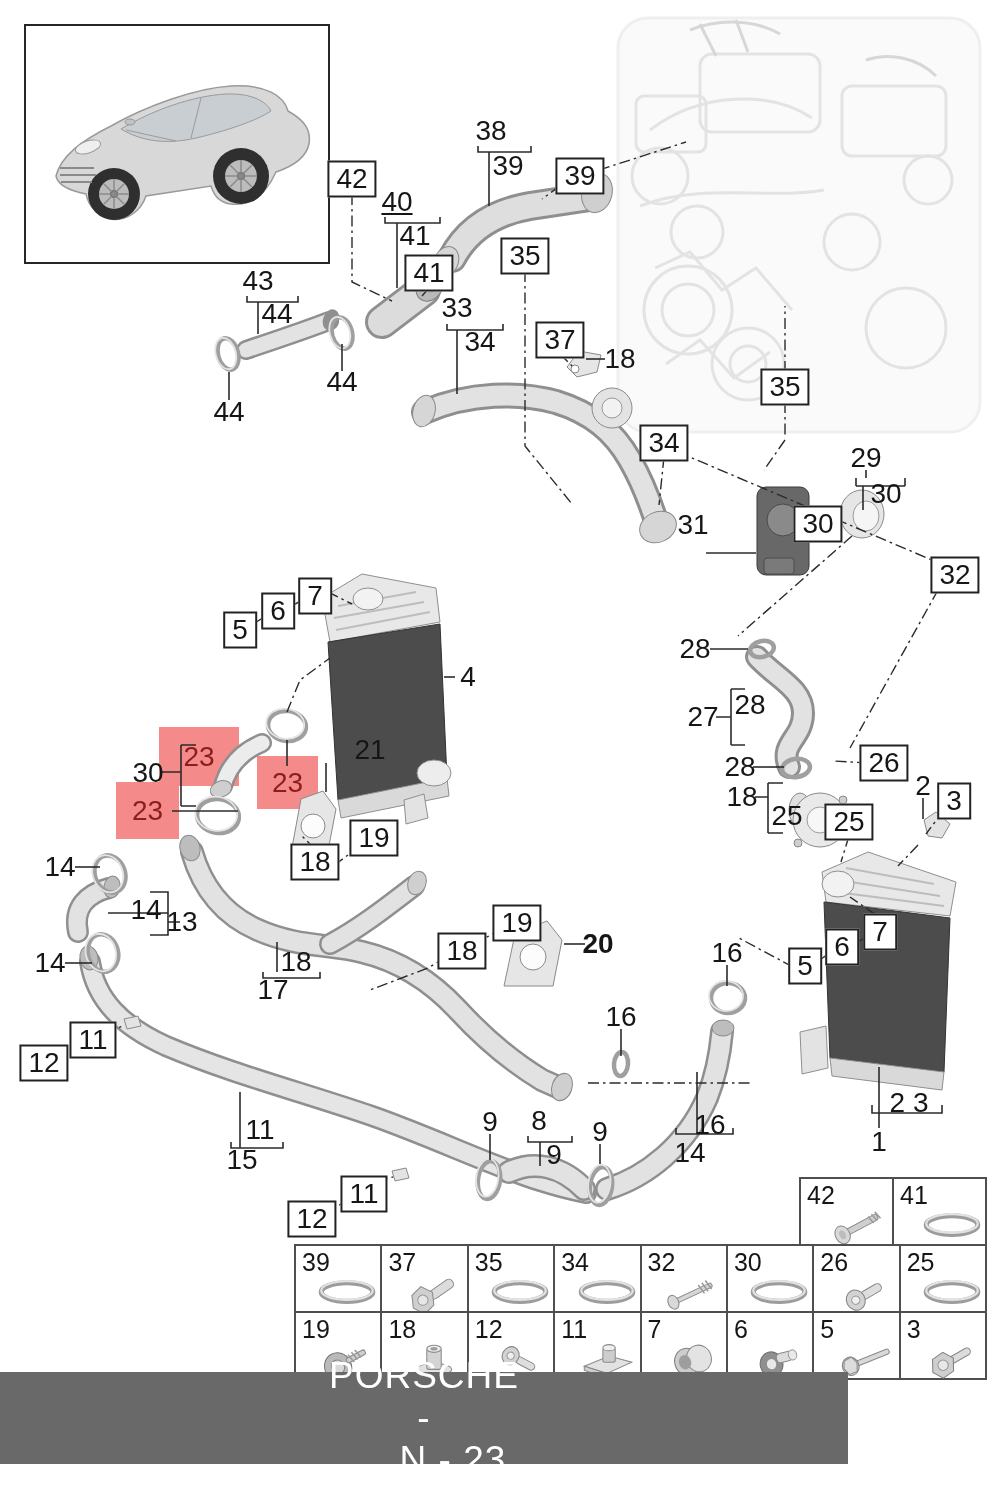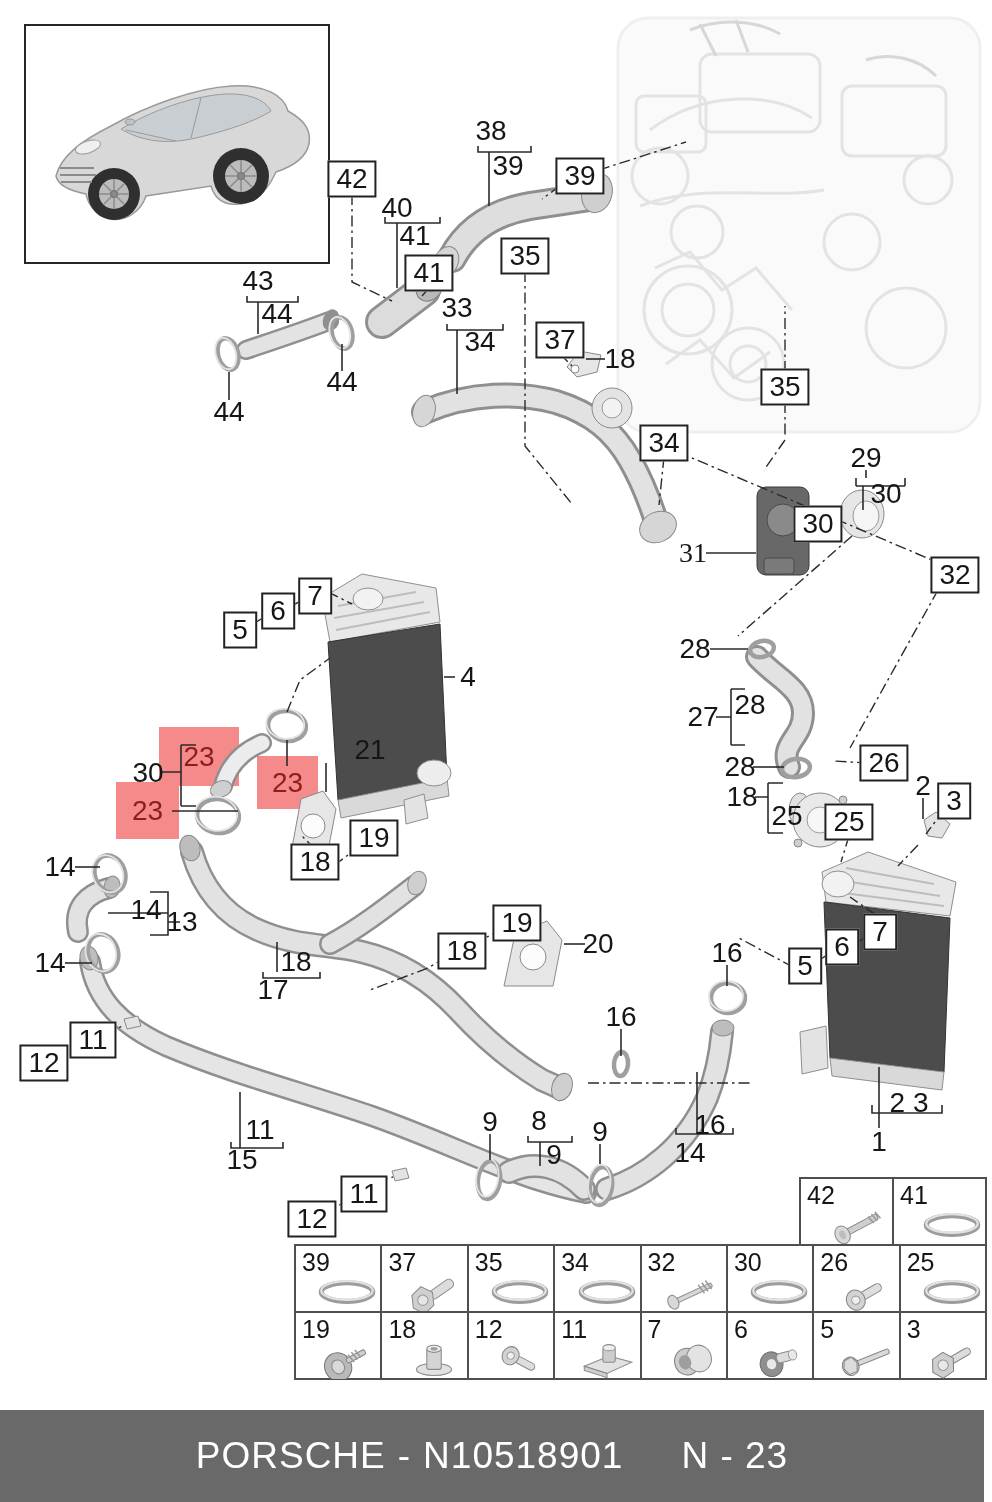--- a/index.html
+++ b/index.html
@@ -22,23 +22,23 @@
   #table-top-row{position:absolute;right:0;top:0;display:flex;}
   #table-top-row .tcell{width:93px;}
   #table-grid{position:absolute;left:0;top:67px;width:691px;display:grid;
               grid-template-columns:repeat(8,86.375px);}
   .tcell{position:relative;height:67px;background:#fff;outline:2px solid var(--tb,#4f4f4f);
          outline-offset:-1px;}
   .tnum{position:absolute;left:7px;top:3px;font-size:25px;color:#161616;}
   .ticon{position:absolute;right:1px;bottom:0;width:66px;height:44px;}
   .ticon svg{width:100%;height:100%;display:block;}
   
-  #footer{position:absolute;left:0;top:1410px;width:984px;height:92px;background:var(--fbg,#696969);
+  #footer{position:absolute;left:0;top:1372px;width:848px;height:92px;background:var(--fbg,#696969);
           color:var(--ftx,#fff);display:flex;align-items:center;justify-content:center;
-          font-size:37px;letter-spacing:1px;z-index:6;}
+          font-size:37px;letter-spacing:1px;z-index:6;flex-direction:column;}
   #footer .sep{margin:0 12px;}
   #footer .page{margin-left:58px;}
 </style>
 </head>
 <body>
 
 <div id="stage">
 
   <div id="highlight-layer">
       <div class="hl-rect" style="left: 159px; top: 727px; width: 80px; height: 59px;"></div>
@@ -313,49 +313,49 @@
       <div class="callout boxed" style="left: 462px; top: 951px;">18</div>
       <div class="callout boxed" style="left: 93px; top: 1040px;">11</div>
       <div class="callout boxed" style="left: 44px; top: 1063px;">12</div>
       <div class="callout boxed" style="left: 364px; top: 1194px;">11</div>
       <div class="callout boxed" style="left: 312px; top: 1219px;">12</div>
       <div class="callout boxed" style="left: 805px; top: 966px;">5</div>
       <div class="callout boxed" style="left: 842px; top: 947px;">6</div>
       <div class="callout boxed" style="left: 880px; top: 932px;">7</div>
       <div class="callout plain" style="left: 491px; top: 131px;">38</div>
       <div class="callout plain" style="left: 508px; top: 166px;">39</div>
-      <div class="callout plain" style="left: 397px; top: 208px;">40</div>
+      <div class="callout plain" style="left: 397px; top: 202px; text-decoration: underline;">40</div>
       <div class="callout plain" style="left: 415px; top: 236px;">41</div>
       <div class="callout plain" style="left: 258px; top: 281px;">43</div>
       <div class="callout plain" style="left: 277px; top: 314px;">44</div>
       <div class="callout plain" style="left: 342px; top: 382px;">44</div>
       <div class="callout plain" style="left: 229px; top: 412px;">44</div>
       <div class="callout plain" style="left: 457px; top: 308px;">33</div>
       <div class="callout plain" style="left: 480px; top: 342px;">34</div>
       <div class="callout plain" style="left: 620px; top: 359px;">18</div>
       <div class="callout plain" style="left: 866px; top: 458px;">29</div>
       <div class="callout plain" style="left: 886px; top: 494px;">30</div>
-      <div class="callout plain" style="left: 693px; top: 553px; font-family: Liberation Serif, serif;">31</div>
+      <div class="callout plain" style="left: 693px; top: 525px;">31</div>
       <div class="callout plain" style="left: 695px; top: 649px;">28</div>
       <div class="callout plain" style="left: 750px; top: 705px;">28</div>
       <div class="callout plain" style="left: 703px; top: 717px;">27</div>
       <div class="callout plain" style="left: 740px; top: 767px;">28</div>
       <div class="callout plain" style="left: 742px; top: 797px;">18</div>
       <div class="callout plain" style="left: 787px; top: 816px;">25</div>
       <div class="callout plain" style="left: 923px; top: 786px;">2</div>
       <div class="callout plain" style="left: 468px; top: 677px;">4</div>
       <div class="callout plain" style="left: 326px; top: 750px; margin-left: 44px;">21</div>
       <div class="callout plain" style="left: 148px; top: 773px;">30</div>
       <div class="callout plain" style="left: 60px; top: 867px;">14</div>
       <div class="callout plain" style="left: 146px; top: 910px;">14</div>
       <div class="callout plain" style="left: 182px; top: 922px;">13</div>
       <div class="callout plain" style="left: 50px; top: 963px;">14</div>
       <div class="callout plain" style="left: 296px; top: 962px;">18</div>
       <div class="callout plain" style="left: 273px; top: 990px;">17</div>
-      <div class="callout plain" style="left: 598px; top: 944px;">20</div>
+      <div class="callout plain" style="left: 598px; top: 944px; font-weight: bold;">20</div>
       <div class="callout plain" style="left: 621px; top: 1017px;">16</div>
       <div class="callout plain" style="left: 727px; top: 953px;">16</div>
       <div class="callout plain" style="left: 710px; top: 1125px;">16</div>
       <div class="callout plain" style="left: 690px; top: 1153px;">14</div>
       <div class="callout plain" style="left: 490px; top: 1122px;">9</div>
       <div class="callout plain" style="left: 539px; top: 1121px;">8</div>
       <div class="callout plain" style="left: 554px; top: 1155px;">9</div>
       <div class="callout plain" style="left: 600px; top: 1132px;">9</div>
       <div class="callout plain" style="left: 260px; top: 1130px;">11</div>
       <div class="callout plain" style="left: 242px; top: 1160px;">15</div>
@@ -568,21 +568,20 @@
               </g>
             </svg>
           </div>
         </div>
       </div>
   </div>
 
   <div id="footer">
     <span>PORSCHE</span>
     <span class="sep">-</span>
-    <span>N10518901</span>
     <span class="page">N - 23</span>
   </div>
 
 </div>
 
 <style>
   .ringo{fill:none;stroke:#9f9f9f;stroke-width:4.5;}
   .ringi{fill:none;stroke:#e4e4e4;stroke-width:1.8;}
 </style>
 

